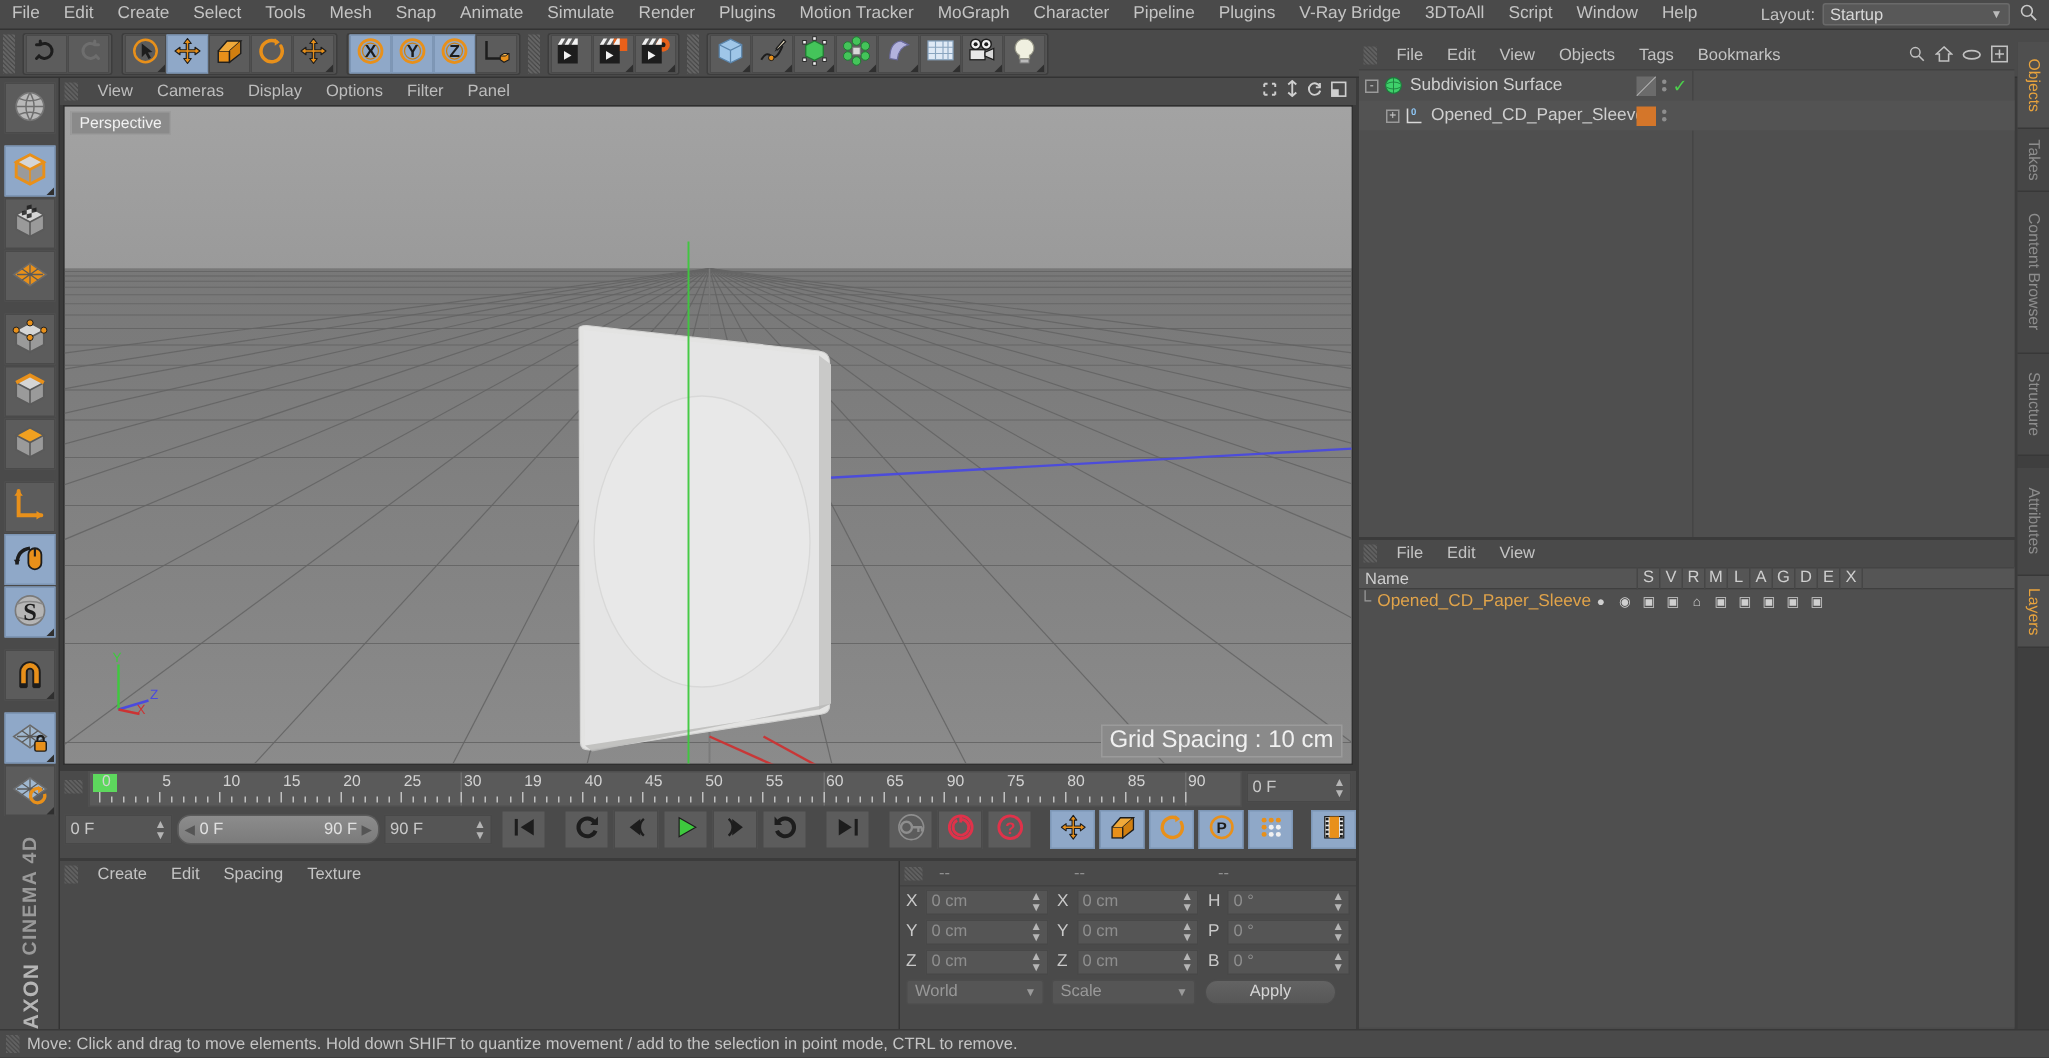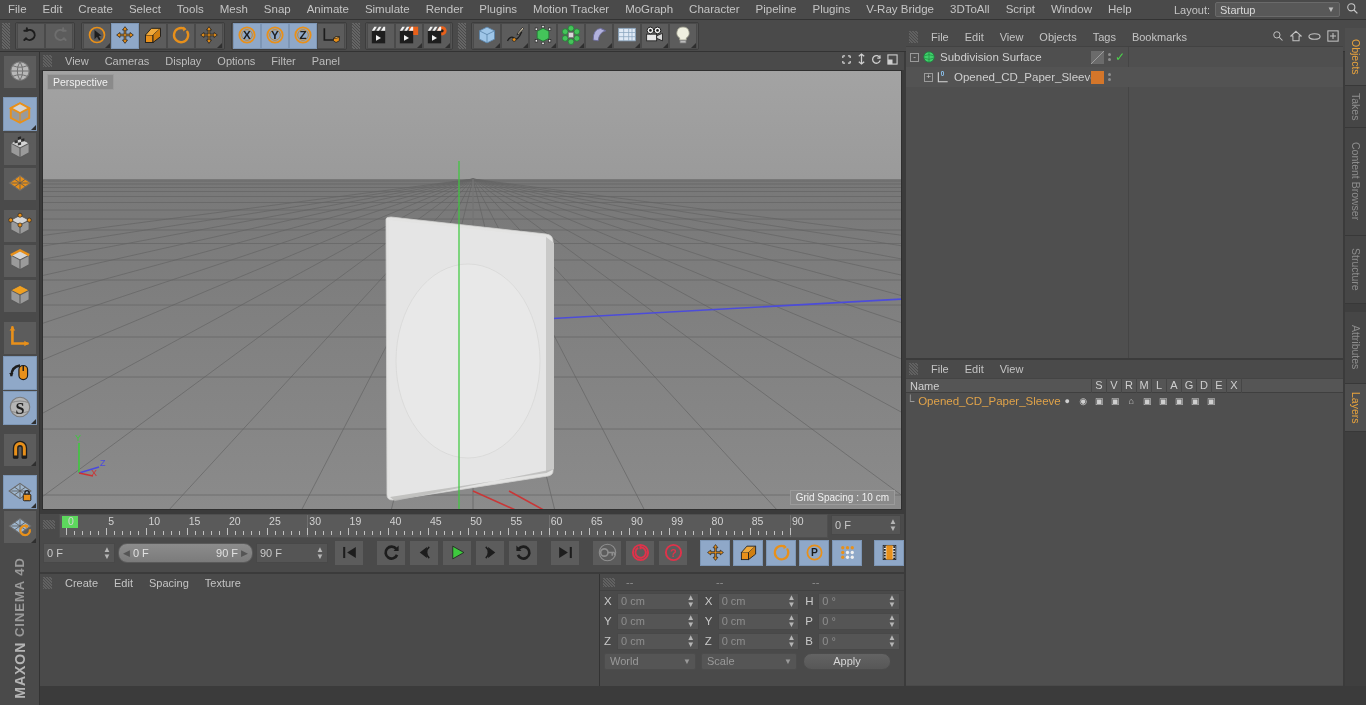--- a/index.html
+++ b/index.html
@@ -107,21 +107,21 @@
     position:relative; width:860px; height:440px; margin:0 2px;
     background:linear-gradient(#9d9d9d 0%, #8e8e8e 24.5%, #6e6e6e 24.8%, #7e7e7e 100%);
     overflow:hidden; border:1px solid #2f2f2f;
   }
   .persp-lbl {
     position:absolute; left:4px; top:3px; background:#8a8a8a; color:#f0f0f0;
     font-size:10.5px; padding:1px 5px; border:1px solid #9b9b9b; z-index:6;
   }
   .gridsp {
     position:absolute; right:6px; bottom:4px; background:#8a8a8a; color:#f0f0f0;
-    font-size:10px; padding:1px 5px; border:1px solid #9b9b9b; z-index:6;margin-top:15px;
+    font-size:16px; padding:1px 5px; border:1px solid #9b9b9b; z-index:6;margin-top:15px;
   }
   .axisgizmo { position:absolute; left:26px; bottom:32px; width:44px;height:46px; z-index:6;}
 
   
   .tlwrap { position:absolute; left:40px; top:514px; width:864px; height:58px; background:#4a4a4a; }
   .tlruler { position:relative; height:24px; display:flex; align-items:flex-start; }
   .tlruler .vgrip { margin:6px 4px 0 3px; }
   .ruler { position:relative; flex:1; height:24px; background:#5a5a5a; border:1px solid #4f4f4f;}
   .ruler .marker {
     position:absolute; left:2px; top:1px; width:16px;height:12px;background:#5dd85d;
@@ -728,21 +728,21 @@
           <div class="vline" style="left: 247.333px;"></div>
           <div class="lbl" style="left: 289.556px;">19</div>
           <div class="lbl" style="left: 329.778px;">40</div>
           <div class="lbl" style="left: 370px;">45</div>
           <div class="lbl" style="left: 410.222px;">50</div>
           <div class="lbl" style="left: 450.444px;">55</div>
           <div class="lbl" style="left: 490.667px;">60</div>
           <div class="vline" style="left: 488.667px;"></div>
           <div class="lbl" style="left: 530.889px;">65</div>
           <div class="lbl" style="left: 571.111px;">90</div>
-          <div class="lbl" style="left: 611.333px;">99</div>
+          <div class="lbl" style="left: 611.333px;">75</div>
           <div class="lbl" style="left: 651.556px;">80</div>
           <div class="lbl" style="left: 691.778px;">85</div>
           <div class="lbl" style="left: 732px;">90</div>
           <div class="vline" style="left: 730px;"></div>
           <div class="tick" style="left: 6px; height: 7px;"></div>
           <div class="tick" style="left: 14.0444px; height: 4px;"></div>
           <div class="tick" style="left: 22.0889px; height: 4px;"></div>
           <div class="tick" style="left: 30.1333px; height: 4px;"></div>
           <div class="tick" style="left: 38.1778px; height: 4px;"></div>
           <div class="tick" style="left: 46.2222px; height: 7px;"></div>
@@ -1202,14 +1202,18 @@
         <div class="vtab" style="height: 108px;">Content Browser</div>
         <div class="vtab" style="height: 68px;">Structure</div>
       </div>
     <div style="height:8px;"></div>
     <div id="vtabs_lower">
         <div class="vtab" style="height: 72px;">Attributes</div>
         <div class="vtab act" style="height: 48px;">Layers</div>
       </div>
   </div>
 
+  <div class="status">
+    <div class="grip"></div>
+    <span>Move: Click and drag to move elements. Hold down SHIFT to quantize movement / add to the selection in point mode, CTRL to remove.</span>
+  </div>
 
 </div>
 
 </body></html>

